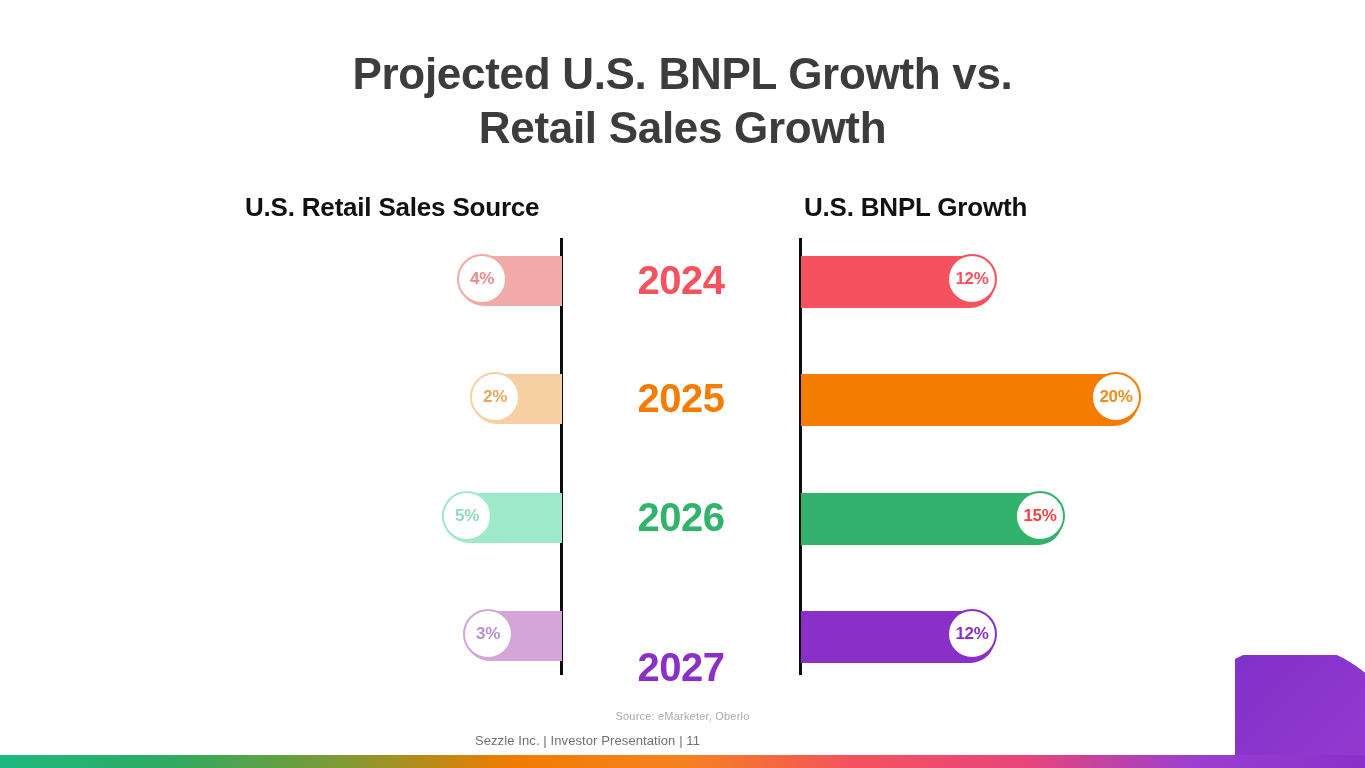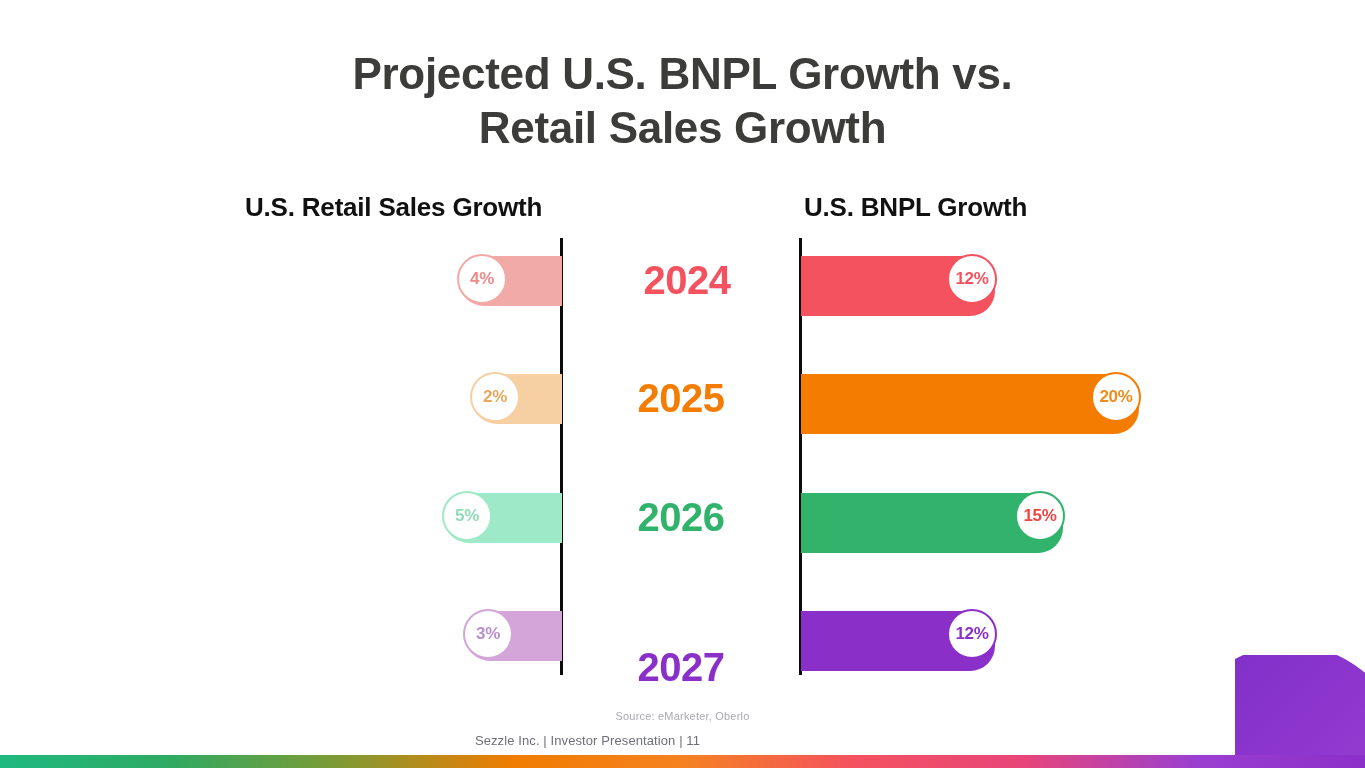--- a/index.html
+++ b/index.html
@@ -81,21 +81,21 @@
   .bar-left {
     position: absolute;
     top: 0;
     height: 50px;
     border-radius: 25px 0 0 25px;
   }
   
   .bar-right {
     position: absolute;
     top: 0;
-    height: 60px;
+    height: 52px;
     border-radius: 0 25px 25px 0;
   }
 
   
   .bubble {
     position: absolute;
     top: -2px;
     width: 50px;
     height: 50px;
     border-radius: 50%;
@@ -177,36 +177,36 @@
   }
 </style>
 </head>
 <body>
 
 <div id="slide">
 
   <div id="slide-title">Projected U.S. BNPL Growth vs.
 Retail Sales Growth</div>
 
-  <div class="col-header" id="header-retail">U.S. Retail Sales Growth</div>
+  <div class="col-header" id="header-retail">U.S. Retail Sales Source</div>
 
   <div class="col-header" id="header-bnpl">U.S. BNPL Growth</div>
 
   <div id="chart">
     <div class="axis-line" id="axis-left"></div>
     <div class="axis-line" id="axis-right"></div>
     <div id="rows-container">
         <div class="row" style="top: 256px;">
           <div class="bar-left" style="left: 459px; width: 103px; background: rgb(242, 170, 166);">
             <div class="bubble bubble-left" style="color: rgb(239, 138, 138); border-color: rgb(242, 170, 166);">4%</div>
           </div>
           <div class="bar-right" style="left: 801px; width: 194px; background: rgb(244, 82, 95);">
             <div class="bubble bubble-right" style="color: rgb(244, 82, 95); border-color: rgb(244, 82, 95);">12%</div>
           </div>
-          <div class="year-label" style="color: rgb(244, 82, 95); padding-left: 6px;">2024</div>
+          <div class="year-label" style="color: rgb(244, 82, 95);">2024</div>
         </div>
         <div class="row" style="top: 374px;">
           <div class="bar-left" style="left: 472px; width: 90px; background: rgb(246, 207, 162);">
             <div class="bubble bubble-left" style="color: rgb(232, 167, 92); border-color: rgb(246, 207, 162);">2%</div>
           </div>
           <div class="bar-right" style="left: 801px; width: 338px; background: rgb(244, 124, 0);">
             <div class="bubble bubble-right" style="color: rgb(240, 140, 26); border-color: rgb(244, 124, 0);">20%</div>
           </div>
           <div class="year-label" style="color: rgb(244, 124, 0);">2025</div>
         </div>

